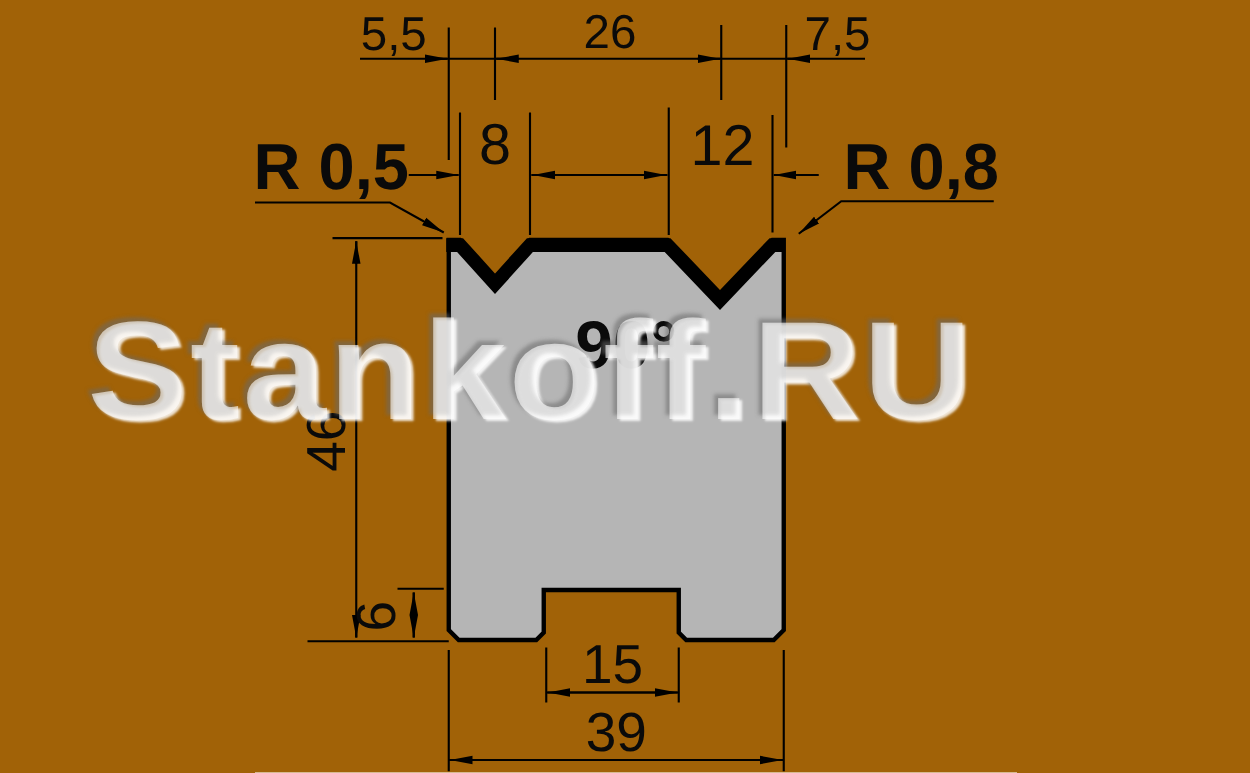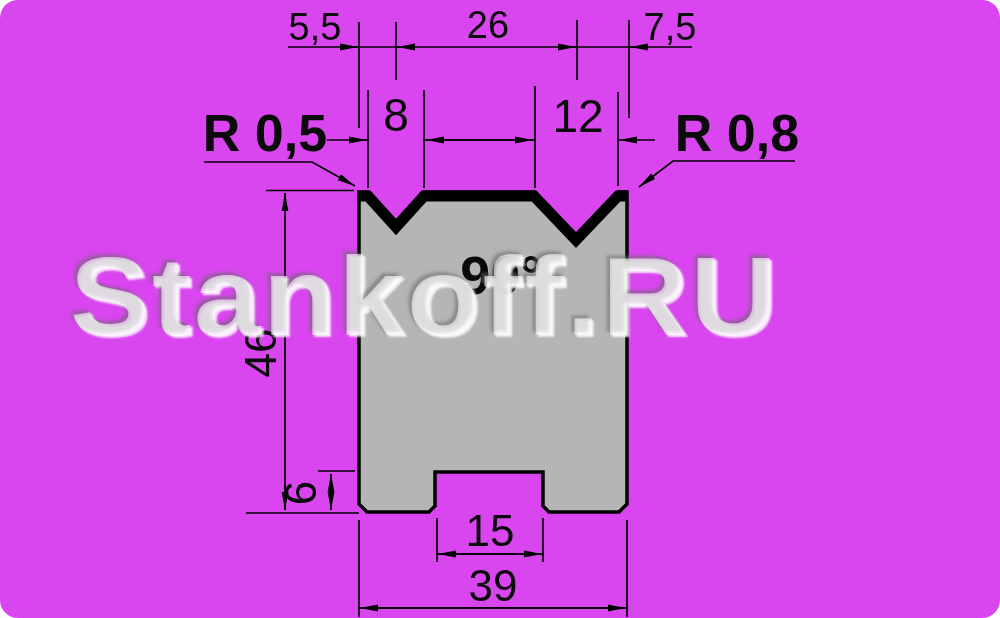--- a/index.html
+++ b/index.html
@@ -1,19 +1,18 @@
 <!DOCTYPE html>
 <html><head>
 <meta charset="utf-8">
 <style>
   html,body{margin:0;padding:0;background:#ffffff;}
   .stage{
-    position:relative;width:1000px;height:618px;background:#d946ef;overflow:hidden;
+    position:relative;width:1000px;height:618px;background:#a16207;overflow:hidden;
     font-family:"Liberation Sans", sans-serif;
-    border-radius:18px;
   }
   svg text{
     font-family:"Liberation Sans", sans-serif;
     fill:#0a0a0a;
   }
   .dim-txt{font-size:38px;}
   .dim-txt-mid{font-size:46px;}
   .dim-txt-side{font-size:44px;}
   .label-bold{font-size:52px;font-weight:bold;}
   .angle-lbl{font-size:54px;font-weight:bold;}

